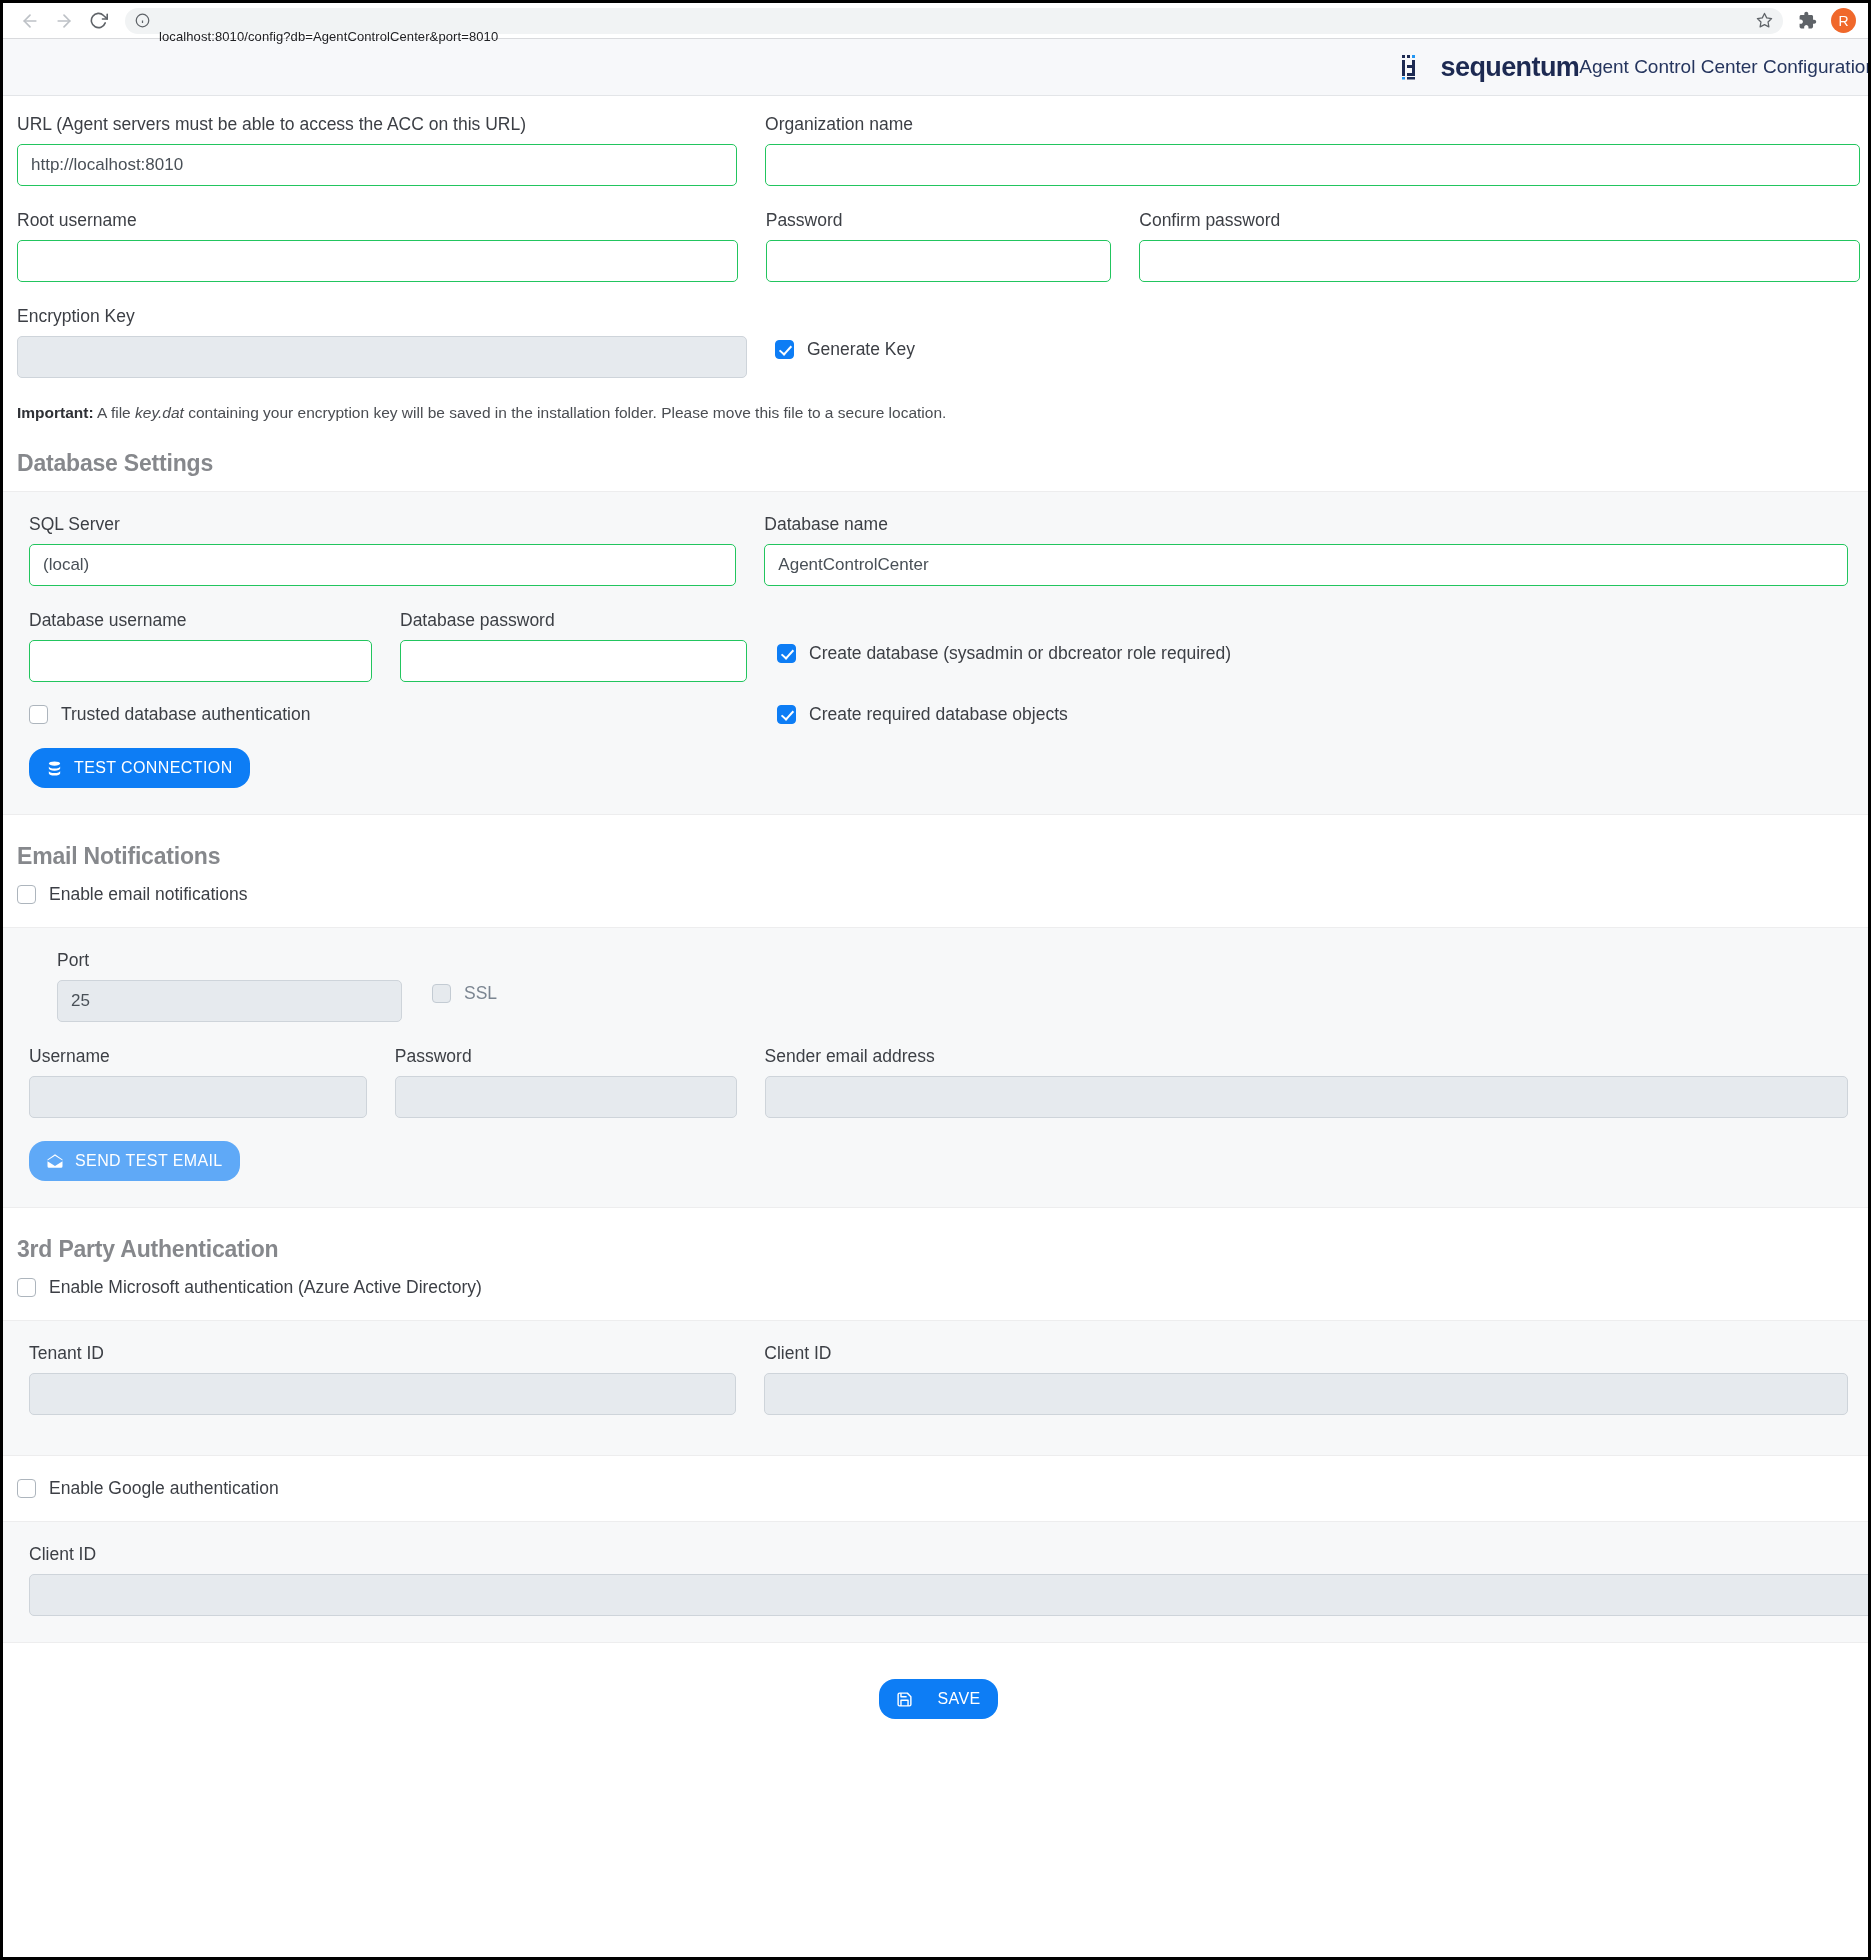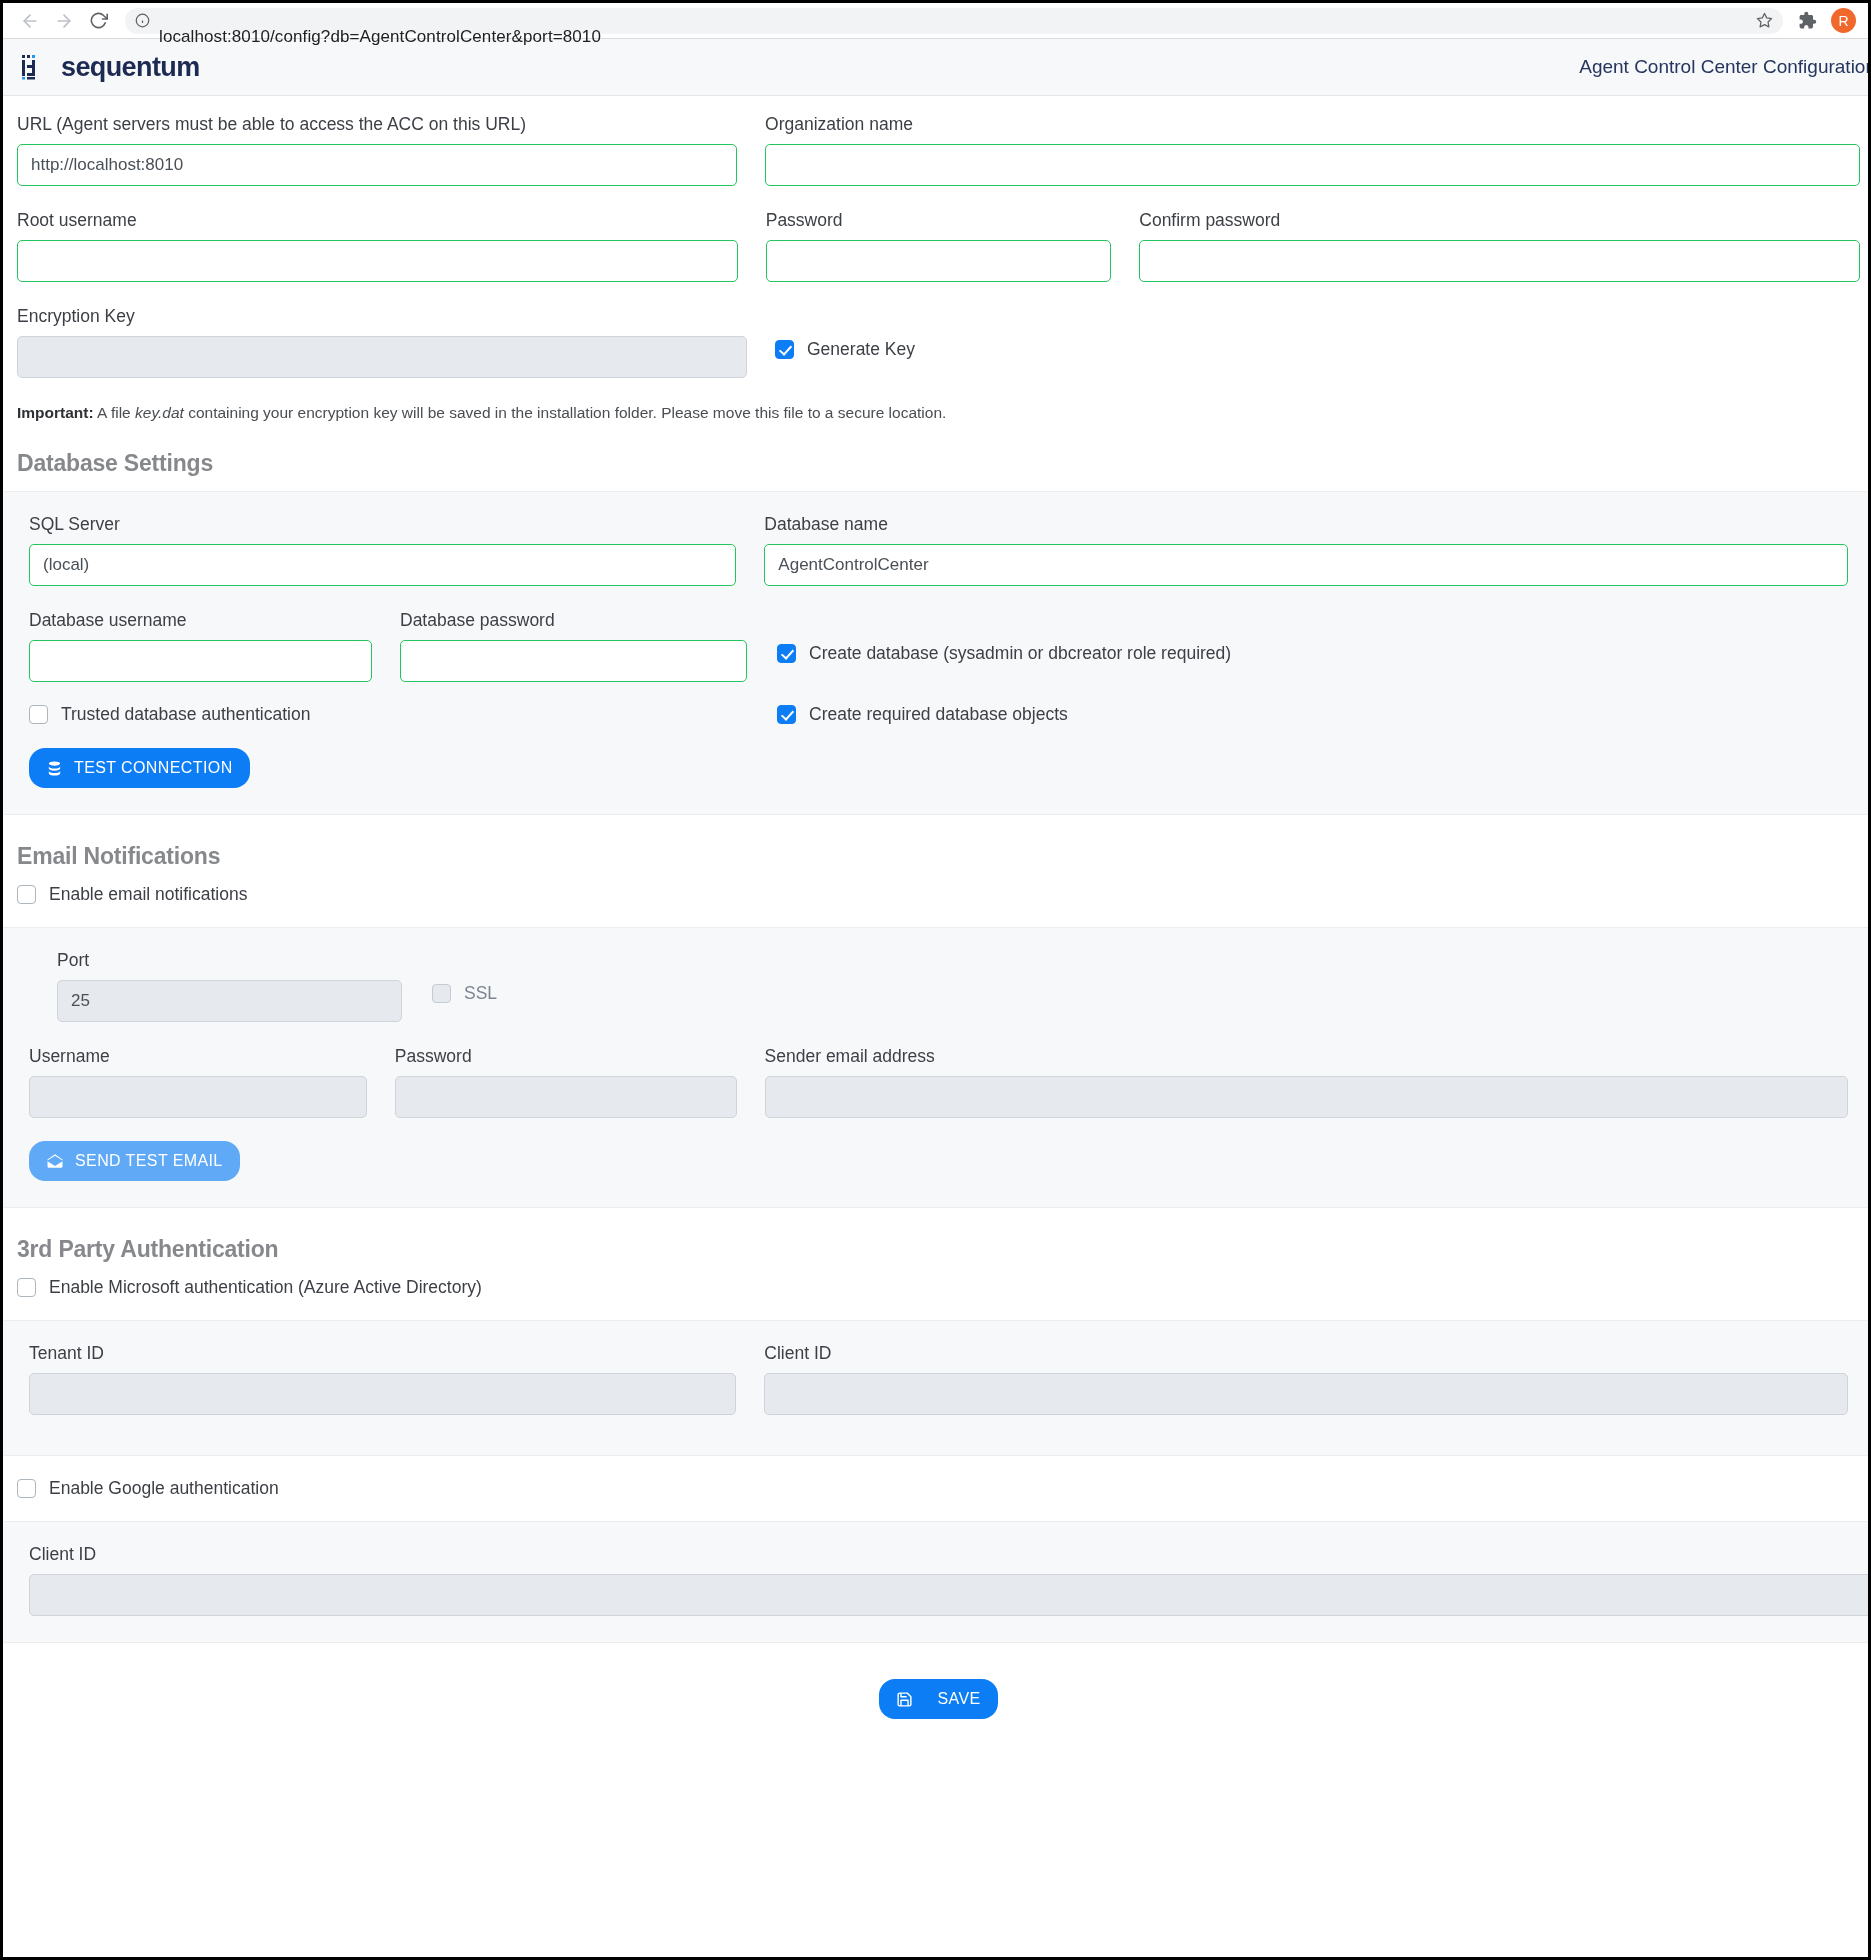--- a/index.html
+++ b/index.html
@@ -43,21 +43,21 @@
     display: flex;
     align-items: center;
     padding: 0 10px;
     margin-left: 8px;
     margin-right: 6px;
     gap: 9px;
     min-width: 0;
   }
   .omnibox .info-icon { flex: 0 0 auto; color:#5f6368; display:flex; }
   .url-text {
-    font-size: 17px;
+    font-size: 13px;
     color: #202124;
     white-space: nowrap;
     overflow: hidden;
     letter-spacing: 0.1px;
     margin-top: 32px;
   }
   .omnibox .star-icon { margin-left:auto; color:#5f6368; flex:0 0 auto; display:flex; }
   .ext-icon { width: 28px; height: 28px; display:flex; align-items:center; justify-content:center; color:#5f6368; flex:0 0 auto;}
   .avatar {
     width: 25px; height: 25px; border-radius: 50%;
@@ -70,22 +70,22 @@
     margin-left: 6px;
   }
 
   
   .app-header {
     height: 57px;
     background: #f7f8fa;
     border-bottom: 1px solid #e3e5e8;
     display: flex;
     align-items: center;
-    justify-content: space-between;
-    padding: 0 14px 0 18px;
+    justify-content: flex-end;
+    padding: 0 14px 0 24px;
     overflow: hidden;
   }
   .brand { display: flex; align-items: center; gap: 12px; }
   .brand-mark { width: 28px; height: 28px; flex:0 0 auto; }
   .brand-name {
     font-size: 27px;
     font-weight: bold;
     color: #1d2a52;
     letter-spacing: -0.6px;
   }

